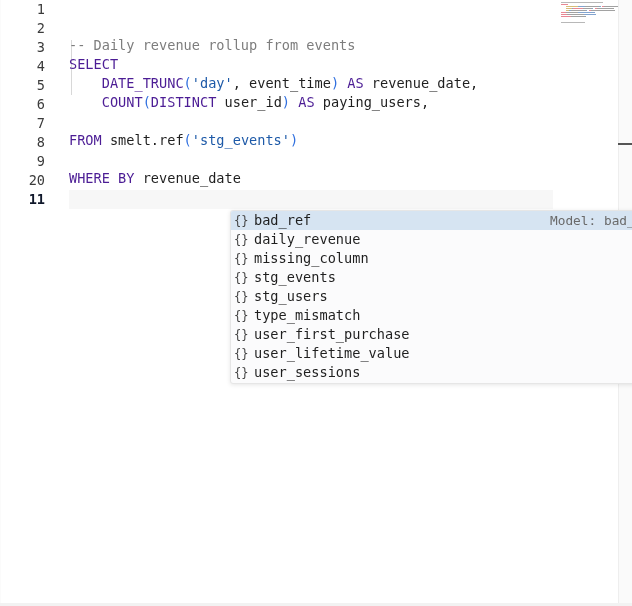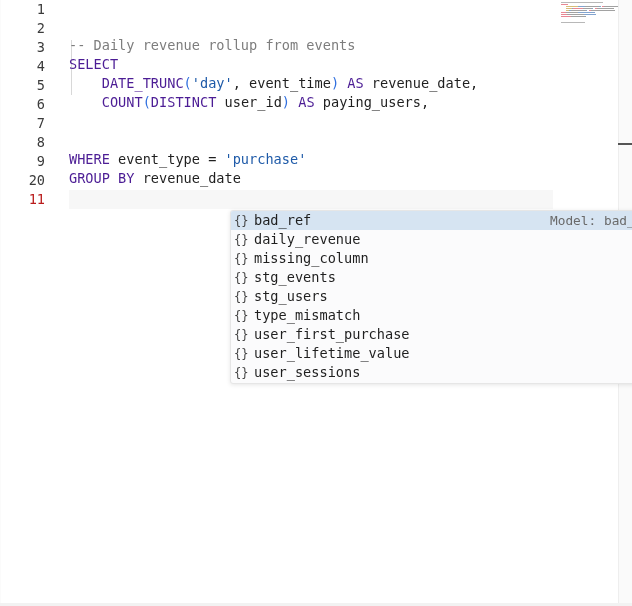--- a/index.html
+++ b/index.html
@@ -13,21 +13,21 @@
     background:#ffffff; overflow:hidden;
   }
   .line {
     position:absolute; left:0; height:19px; line-height:19px;
     font-size:13.6px; white-space:pre; width:630px;
   }
   .ln {
     position:absolute; left:0; width:44px; text-align:right;
     color:#3b3b3b; font-size:13.6px;
   }
-  .ln.active { color:#b91c1c; font-weight:normal; }
+  .ln.active { color:#0f172a; font-weight:bold; }
   .code { position:absolute; left:68px; color:#1f1f1f;margin-top:36px; }
   .line.current .hl {
     position:absolute; left:68px; top:0; width:484px; height:19px; background:#f7f7f7;
   }
   .kw { color:#4c1d95; }
   .fn { color:#4c1d95; }
   .str { color:#1e5aa8; }
   .br { color:#2f6fdf; }
   .cm { color:#7d7d7d; }
   .indent-guide {
@@ -67,23 +67,23 @@
 <body>
 
 <div class="editor">
   <div class="indent-guide"></div>
   <div id="lines">
       <div class="line" style="top: 0px;"><span class="ln">1</span><span class="code"><span class="cm">-- Daily revenue rollup from events</span></span></div>
       <div class="line" style="top: 19px;"><span class="ln">2</span><span class="code"><span class="kw">SELECT</span></span></div>
       <div class="line" style="top: 38px;"><span class="ln">3</span><span class="code"><span>    </span><span class="fn">DATE_TRUNC</span><span class="br">(</span><span class="str">'day'</span><span>, event_time</span><span class="br">)</span><span> </span><span class="kw">AS</span><span> revenue_date,</span></span></div>
       <div class="line" style="top: 57px;"><span class="ln">4</span><span class="code"><span>    </span><span class="fn">COUNT</span><span class="br">(</span><span class="kw">DISTINCT</span><span> user_id</span><span class="br">)</span><span> </span><span class="kw">AS</span><span> paying_users,</span></span></div>
       <div class="line" style="top: 76px;"><span class="ln">5</span></div>
-      <div class="line" style="top: 95px;"><span class="ln">6</span></div>
-      <div class="line" style="top: 114px;"><span class="ln">7</span><span class="code"><span class="kw">WHERE</span><span> event_type = </span><span class="str">'purchase'</span></span></div>
-      <div class="line" style="top: 133px;"><span class="ln">8</span><span class="code"><span class="kw">GROUP BY</span><span> revenue_date</span></span></div>
+      <div class="line" style="top: 95px;"><span class="ln">6</span><span class="code"><span class="kw">FROM</span><span> smelt.ref</span><span class="br">(</span><span class="str">'stg_events'</span><span class="br">)</span></span></div>
+      <div class="line" style="top: 114px;"><span class="ln">7</span></div>
+      <div class="line" style="top: 133px;"><span class="ln">8</span><span class="code"><span class="kw">WHERE BY</span><span> revenue_date</span></span></div>
       <div class="line" style="top: 152px;"><span class="ln">9</span><span class="code"></span></div>
       <div class="line" style="top: 171px;"><span class="ln">20</span><span class="code"></span></div>
       <div class="line current" style="top: 190px;"><div class="hl"></div><span class="ln active">11</span></div>
     </div>
 
   <div class="minimap" id="minimap">
       <div class="mm-line" style="top: 2px; left: 0px; width: 42px; background: rgb(125, 125, 125); opacity: 0.55;"></div>
       <div class="mm-line" style="top: 4px; left: 0px; width: 7.2px; background: rgb(215, 38, 61); opacity: 0.55;"></div>
       <div class="mm-line" style="top: 6px; left: 4.8px; width: 12px; background: rgb(184, 134, 11); opacity: 0.55;"></div>
       <div class="mm-line" style="top: 6px; left: 16.8px; width: 1.2px; background: rgb(30, 90, 168); opacity: 0.55;"></div>

